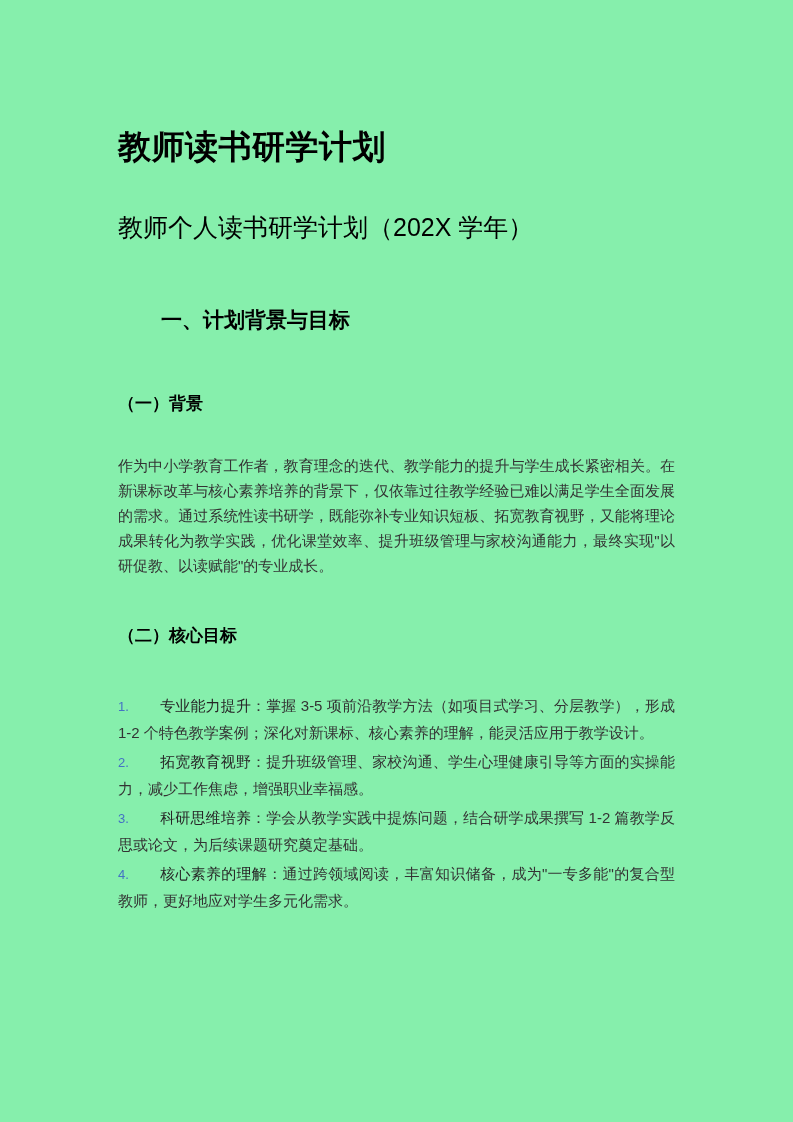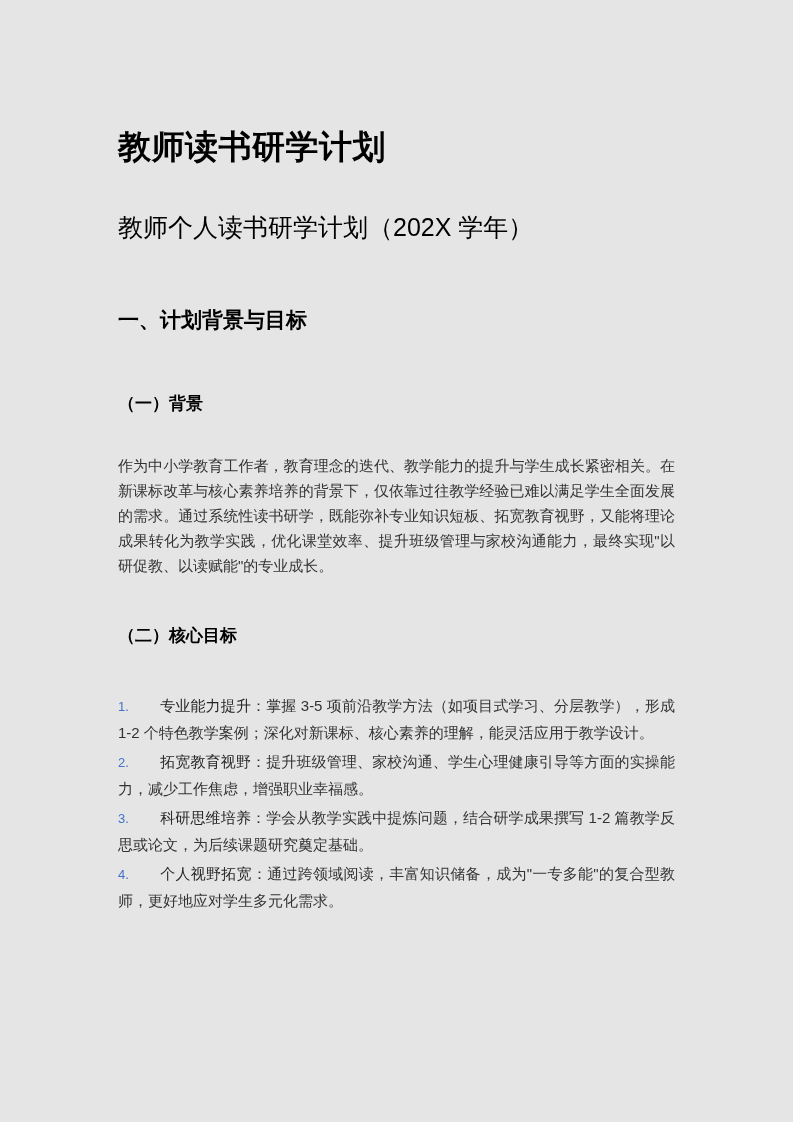--- a/index.html
+++ b/index.html
@@ -9,41 +9,42 @@
     height: 1122px;
     margin: 0 auto;
     font-family: "Liberation Sans", "DejaVu Sans", sans-serif;
     background: #ffffff;
     overflow: hidden;
   }
   .page {
     width: 793px;
     height: 1122px;
     padding: 127px 118px 40px 118px;
-    background: #e5e5e5;
+    background: #86efac;
   }
   h1.doc-title {
     font-size: 33px;
     line-height: 40px;
     font-weight: 700;
     color: #000000;
     letter-spacing: 0.5px;
   }
   h2.doc-subtitle {
     margin-top: 45px;
     font-size: 25px;
     line-height: 31px;
     font-weight: 400;
     color: #000000;
   }
   h3.section-heading {
     font-size: 21px;
     line-height: 26px;
     font-weight: 700;
     color: #000000;
+    margin-left: 43px;
   }
   h3.section-1 { margin-top: 64px; }
   h3.section-2 { margin-top: 50px; }
   h4.subsection-heading {
     font-size: 17px;
     line-height: 21px;
     font-weight: 700;
     color: #000000;
   }
   h4.sub-1 { margin-top: 60px; }
@@ -92,17 +93,17 @@
   <h4 class="subsection-heading sub-1">（一）背景</h4>
 
   <p class="body-paragraph">作为中小学教育工作者，教育理念的迭代、教学能力的提升与学生成长紧密相关。在新课标改革与核心素养培养的背景下，仅依靠过往教学经验已难以满足学生全面发展的需求。通过系统性读书研学，既能弥补专业知识短板、拓宽教育视野，又能将理论成果转化为教学实践，优化课堂效率、提升班级管理与家校沟通能力，最终实现"以研促教、以读赋能"的专业成长。</p>
 
   <h4 class="subsection-heading sub-2">（二）核心目标</h4>
 
   <ol class="goal-list">
     <li class="goal-item"><span class="goal-num">1.</span><span class="goal-label">专业能力提升</span><span>：掌握 3-5 项前沿教学方法（如项目式学习、分层教学），形成 1-2 个特色教学案例；深化对新课标、核心素养的理解，能灵活应用于教学设计。</span></li>
     <li class="goal-item"><span class="goal-num">2.</span><span class="goal-label">拓宽教育视野</span><span>：提升班级管理、家校沟通、学生心理健康引导等方面的实操能力，减少工作焦虑，增强职业幸福感。</span></li>
     <li class="goal-item"><span class="goal-num">3.</span><span class="goal-label">科研思维培养</span><span>：学会从教学实践中提炼问题，结合研学成果撰写 1-2 篇教学反思或论文，为后续课题研究奠定基础。</span></li>
-    <li class="goal-item"><span class="goal-num">4.</span><span class="goal-label">个人视野拓宽</span><span>：通过跨领域阅读，丰富知识储备，成为"一专多能"的复合型教师，更好地应对学生多元化需求。</span></li>
+    <li class="goal-item"><span class="goal-num">4.</span><span class="goal-label">核心素养的理解</span><span>：通过跨领域阅读，丰富知识储备，成为"一专多能"的复合型教师，更好地应对学生多元化需求。</span></li>
   </ol>
 
 
 </div>
 
 </body></html>

